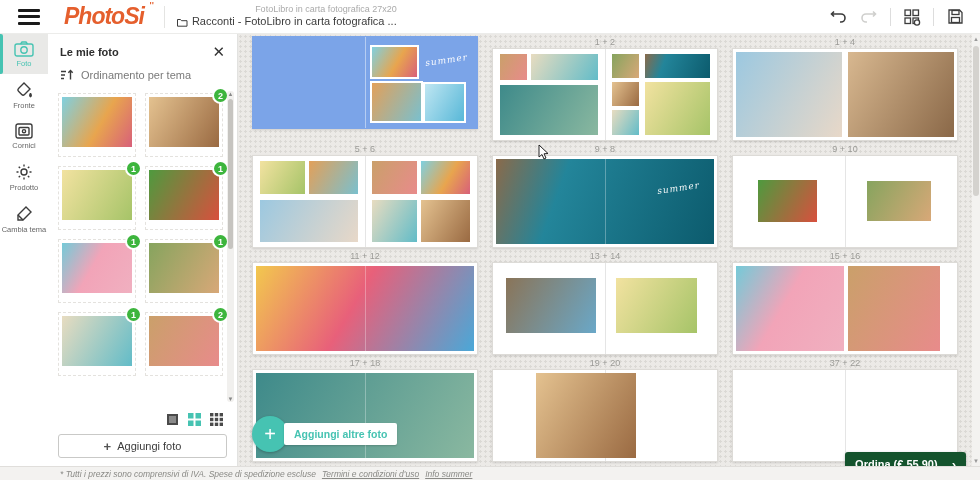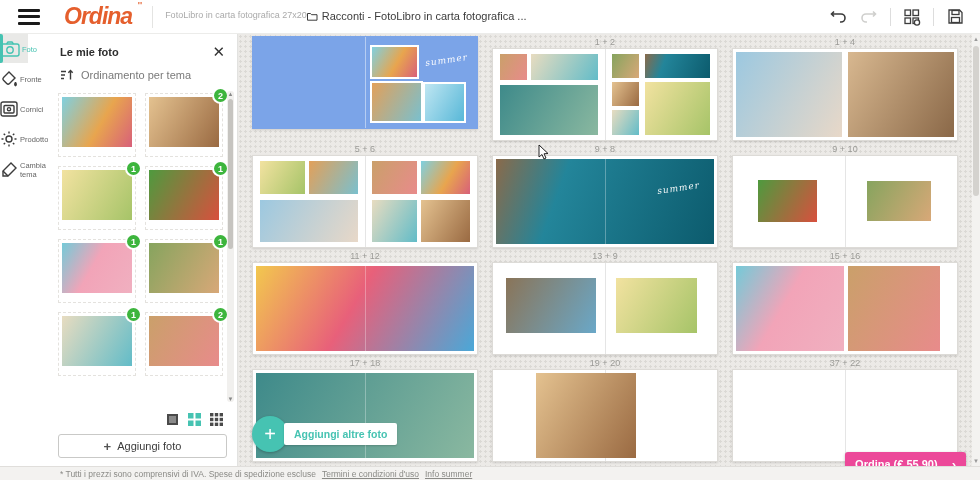--- a/index.html
+++ b/index.html
@@ -6,30 +6,30 @@
   html,body{width:980px;height:480px;overflow:hidden;background:#fff;}
   #app{position:relative;width:980px;height:480px;background:#fff;}
 
   
   .topbar{position:absolute;top:0;left:0;right:0;height:34px;background:#fff;border-bottom:1px solid #ececea;display:flex;align-items:center;z-index:30;}
   .hamburger{width:22px;height:16px;margin-left:18px;display:flex;flex-direction:column;justify-content:space-between;cursor:pointer;}
   .hamburger span{display:block;height:3px;background:#1a1a1a;border-radius:1px;}
   .logo{margin-left:24px;font-size:23px;font-weight:bold;font-style:italic;color:#e55f2d;letter-spacing:-1px;position:relative;padding-right:8px;}
   .logo .sparks{position:absolute;top:-3px;right:-2px;font-size:9px;font-style:normal;letter-spacing:0;color:#e55f2d;}
   .tb-sep{width:1px;height:22px;background:#e4e4e2;margin:0 12px;}
-  .doc-meta{display:flex;flex-direction:row;justify-content:center;line-height:1.25;}
+  .doc-meta{display:flex;flex-direction:column;justify-content:center;line-height:1.25;align-items:flex-end;}
   .doc-meta .l1{font-size:9px;color:#aaa;}
   .doc-meta .l2{font-size:11px;color:#3c3c3c;display:flex;align-items:center;gap:4px;}
   .tb-right{margin-left:auto;display:flex;align-items:center;gap:10px;padding-right:14px;}
   .tb-ic{width:22px;height:22px;display:flex;align-items:center;justify-content:center;cursor:pointer;}
   .tb-vr{width:1px;height:18px;background:#ddd;}
 
   
   .rail{position:absolute;top:34px;left:0;bottom:14px;width:48px;background:#fff;z-index:20;}
-  .rail-item{position:relative;width:28px;padding:7px 0 6px;display:flex;flex-direction:row;align-items:center;gap:2px;cursor:pointer;}
+  .rail-item{position:relative;width:48px;padding:7px 0 6px;display:flex;flex-direction:column;align-items:center;gap:2px;cursor:pointer;}
   .rail-item .lbl{font-size:7.5px;color:#666;}
   .rail-item.active{background:#e9e9e7;}
   .rail-item.active::before{content:"";position:absolute;left:0;top:0;bottom:0;width:3px;background:#46c3b2;border-radius:0 2px 2px 0;}
   .rail-item.active .lbl{color:#46c3b2;}
 
   
   .panel{position:absolute;top:34px;left:48px;bottom:14px;width:190px;background:#fff;border-right:1px solid #e2e2e0;z-index:20;display:flex;flex-direction:column;}
   .panel-head{display:flex;align-items:center;justify-content:space-between;padding:10px 12px 4px 12px;}
   .panel-title{font-size:11px;font-weight:bold;color:#2e2e2e;}
   .panel-close{font-size:15px;color:#333;cursor:pointer;line-height:1;}
@@ -80,49 +80,49 @@
   .g-mombaby{background:linear-gradient(120deg,#3e8a8a,#8ab8a0);}
   .g-sunkids{background:linear-gradient(120deg,#f2c84e 0%,#e8607a 45%,#4aa8d8 100%);}
   .g-family{background:linear-gradient(120deg,#e2a05a,#7ac0ce);}
   .g-pooljump{background:linear-gradient(120deg,#bfe6f2,#58b8d8);}
   .g-carkid{background:linear-gradient(120deg,#8a7458,#6aa8c8);}
 
   
   .add-more{position:absolute;left:14px;bottom:14px;display:flex;align-items:center;z-index:25;}
   .add-more .circ{width:36px;height:36px;border-radius:50%;background:#46c3b2;color:#fff;font-size:20px;display:flex;align-items:center;justify-content:center;box-shadow:0 1px 3px rgba(0,0,0,.25);cursor:pointer;}
   .add-more .chip{margin-left:-4px;background:#fff;color:#46c3b2;font-size:10.5px;font-weight:bold;padding:5px 10px;border-radius:2px;box-shadow:0 1px 2px rgba(0,0,0,.18);cursor:pointer;}
-  .order-btn{position:absolute;right:14px;bottom:4px;height:24px;background:#ec4899;color:#fff;border-radius:3px;display:flex;align-items:center;gap:14px;padding:0 10px;font-size:11px;font-weight:bold;box-shadow:0 1px 3px rgba(0,0,0,.25);cursor:pointer;z-index:25;}
+  .order-btn{position:absolute;right:14px;bottom:4px;height:24px;background:#14532d;color:#fff;border-radius:3px;display:flex;align-items:center;gap:14px;padding:0 10px;font-size:11px;font-weight:bold;box-shadow:0 1px 3px rgba(0,0,0,.25);cursor:pointer;z-index:25;}
   .order-btn .chev{font-size:13px;font-weight:bold;}
 
   
   .canvas-sb{position:absolute;top:34px;right:0;bottom:14px;width:8px;background:#f3f2f0;z-index:26;}
   .canvas-sb .thumbbar{position:absolute;top:12px;left:1px;width:6px;height:150px;background:#d4d2ce;border-radius:3px;}
   .canvas-sb .arr{position:absolute;left:0;width:8px;font-size:6px;color:#999;text-align:center;cursor:pointer;}
 
   
   .footer{position:absolute;left:0;right:0;bottom:0;height:14px;background:#f3f2f0;border-top:1px solid #e0dedb;display:flex;align-items:center;padding-left:60px;gap:6px;z-index:40;}
-  .footer,.footer a{font-size:8.5px;color:#8a8a86;}
+  .footer,.footer a{font-size:8.5px;color:#8a8a86;font-style:italic;}
   .footer a{text-decoration:underline;cursor:pointer;}
 
   
   .cursor{position:absolute;left:538px;top:144px;z-index:50;pointer-events:none;}
   svg{display:block;}
 </style>
 </head>
 <body>
 
 <div id="app">
 
   <div class="topbar">
     <div class="hamburger">
         <span></span>
         <span></span>
         <span></span>
       </div>
-    <div class="logo"><span>Ordina</span><span class="sparks">''</span></div>
+    <div class="logo"><span>PhotoSi</span><span class="sparks">''</span></div>
     <div class="tb-sep"></div>
     <div class="doc-meta">
       <div class="l1">FotoLibro in carta fotografica 27x20</div>
       <div class="l2">
         <span>
           <svg width="11" height="9" viewBox="0 0 11 9">
               <path d="M0.5 1.5 h3 l1 1.2 h5.5 v5.5 h-9.5z" fill="none" stroke="#3c3c3c" stroke-width="1"></path>
             </svg>
         </span>
         <span>Racconti - FotoLibro in carta fotografica ...</span>
@@ -388,21 +388,21 @@
 
     <div class="srow">
       <div class="scell">
         <div class="spread-label">11 + 12</div>
         <div class="spread">
           <div class="ph g-sunkids" style="left:1.5%;top:3.5%;width:97%;height:93%;"></div>
           <div class="gut" style="background:rgba(255,255,255,.3);"></div>
         </div>
       </div>
       <div class="scell">
-        <div class="spread-label">13 + 9</div>
+        <div class="spread-label">13 + 14</div>
         <div class="spread">
           <div class="gut"></div>
           <div class="ph g-carkid" style="left:6%;top:16%;width:40%;height:61%;"></div>
           <div class="ph g-trampoline" style="left:55%;top:16%;width:36%;height:61%;"></div>
         </div>
       </div>
       <div class="scell">
         <div class="spread-label">15 + 16</div>
         <div class="spread">
           <div class="ph g-donut" style="left:1.5%;top:3.5%;width:48%;height:93%;"></div>

